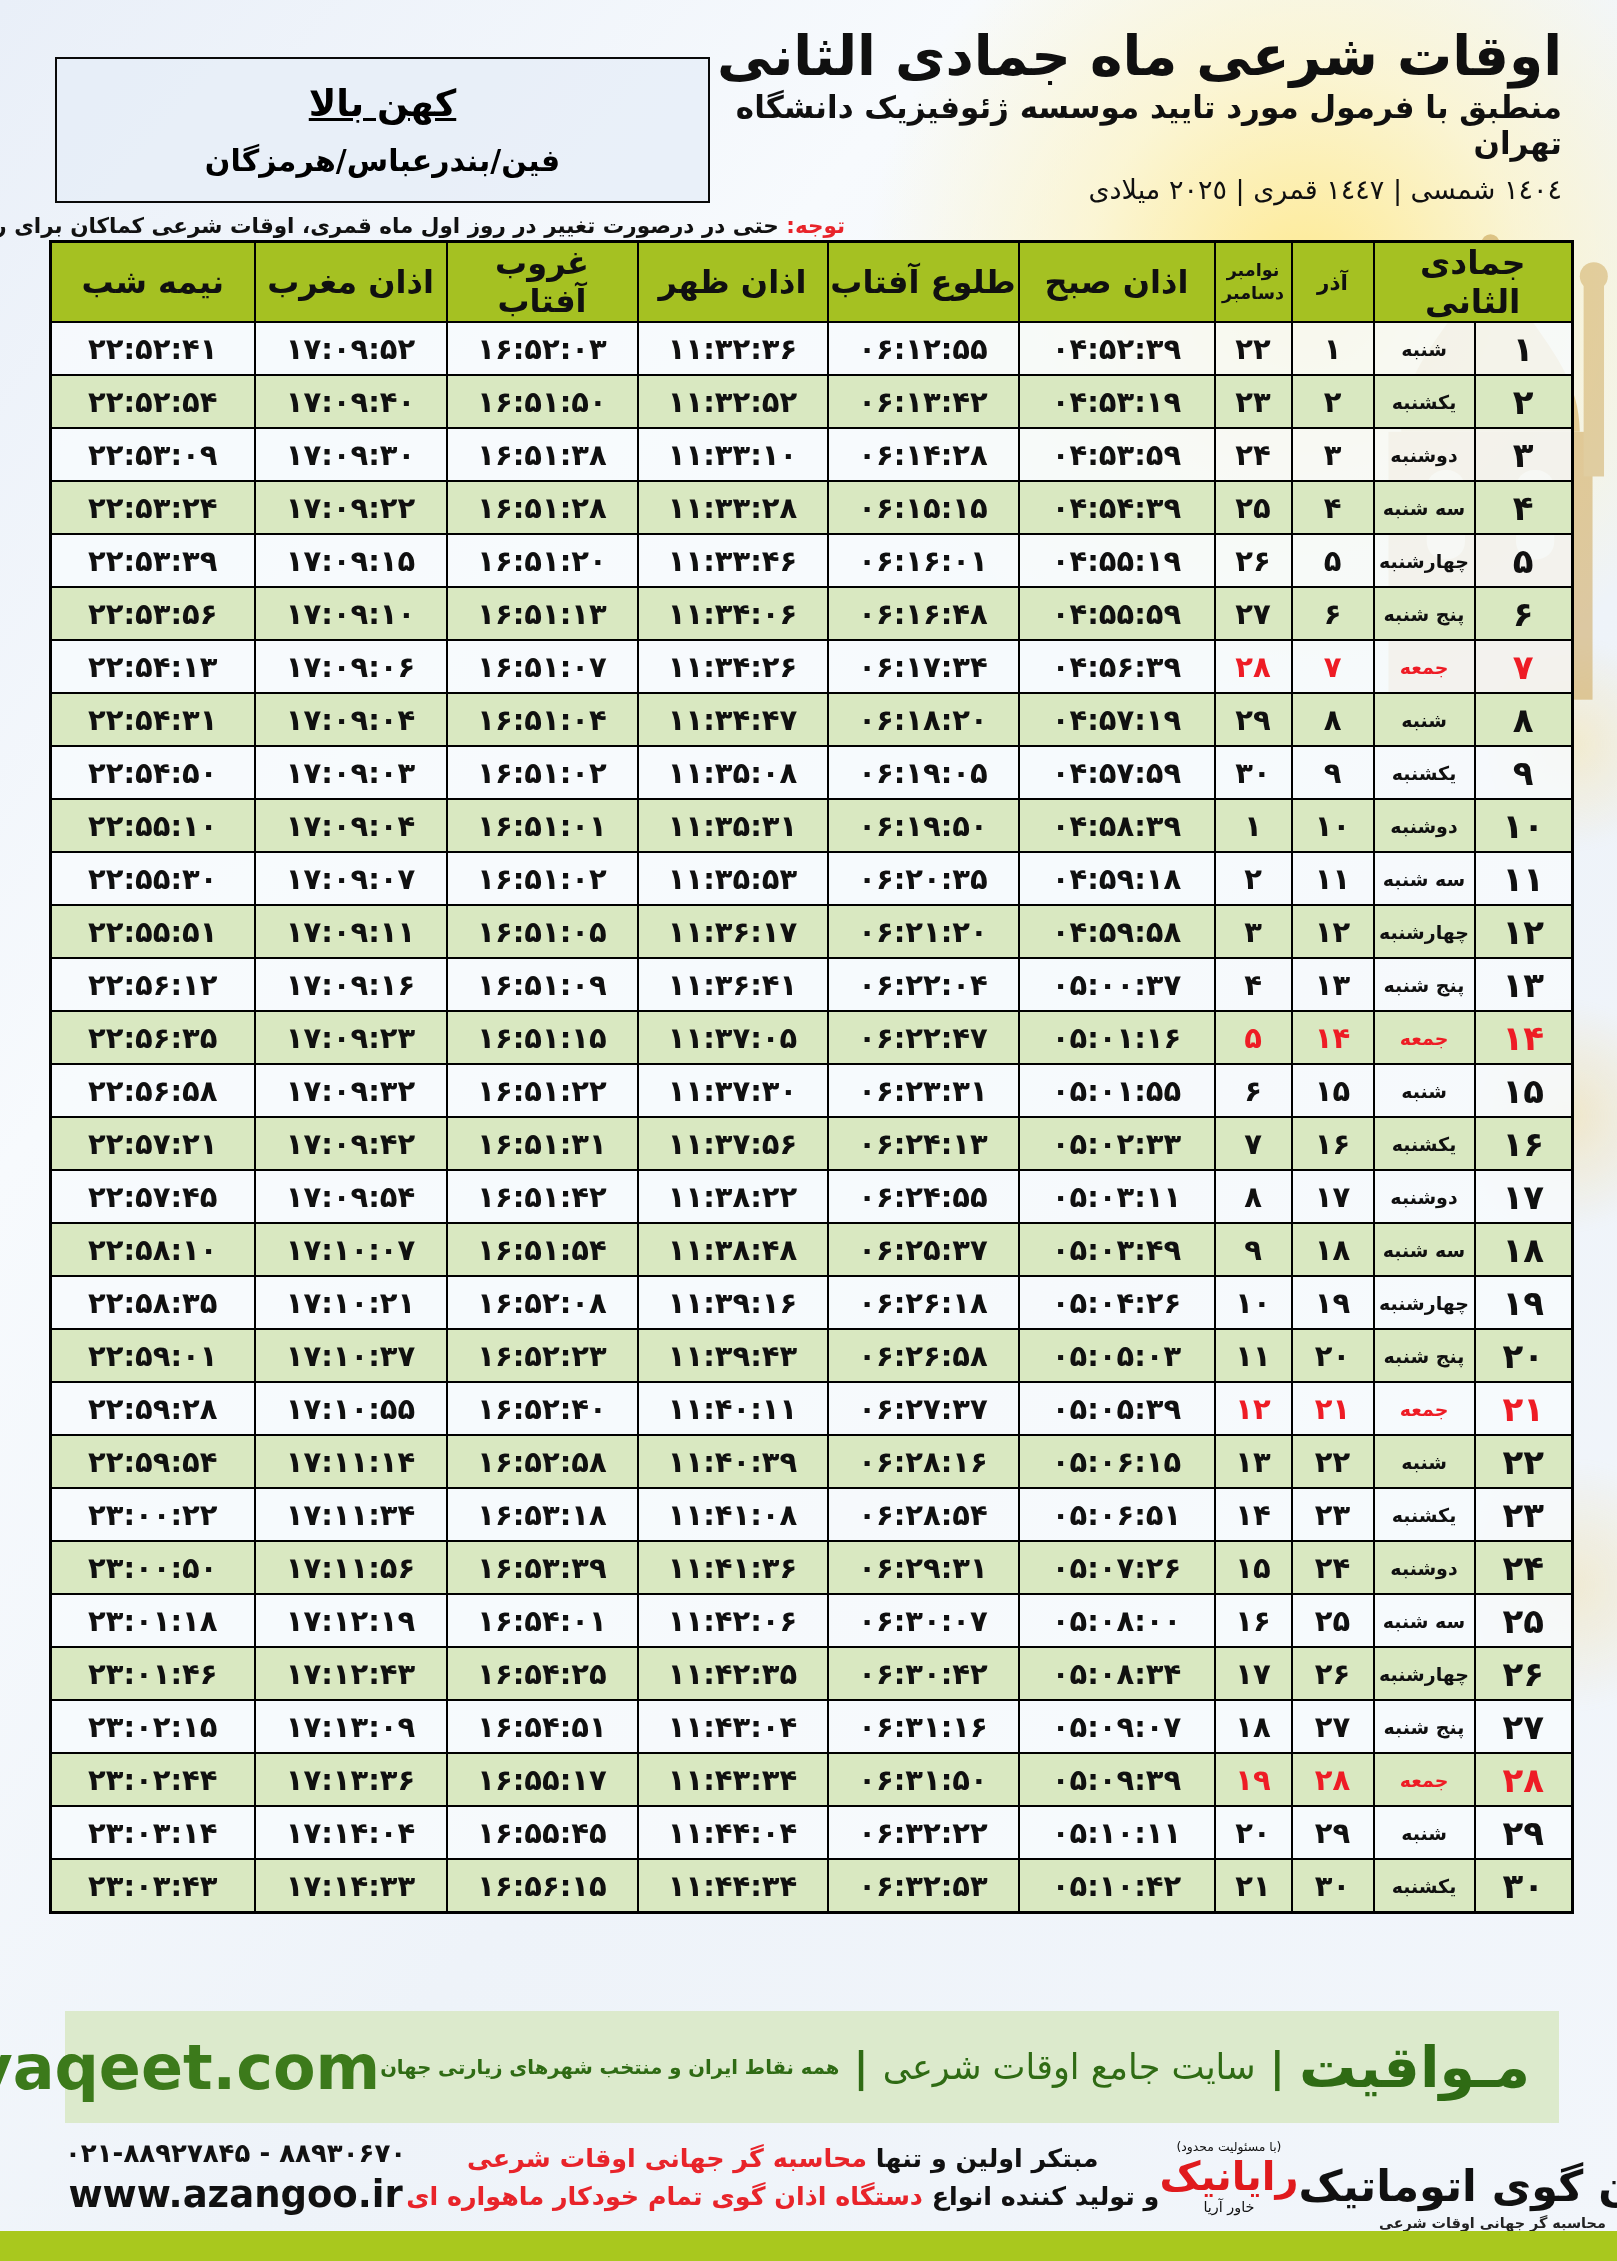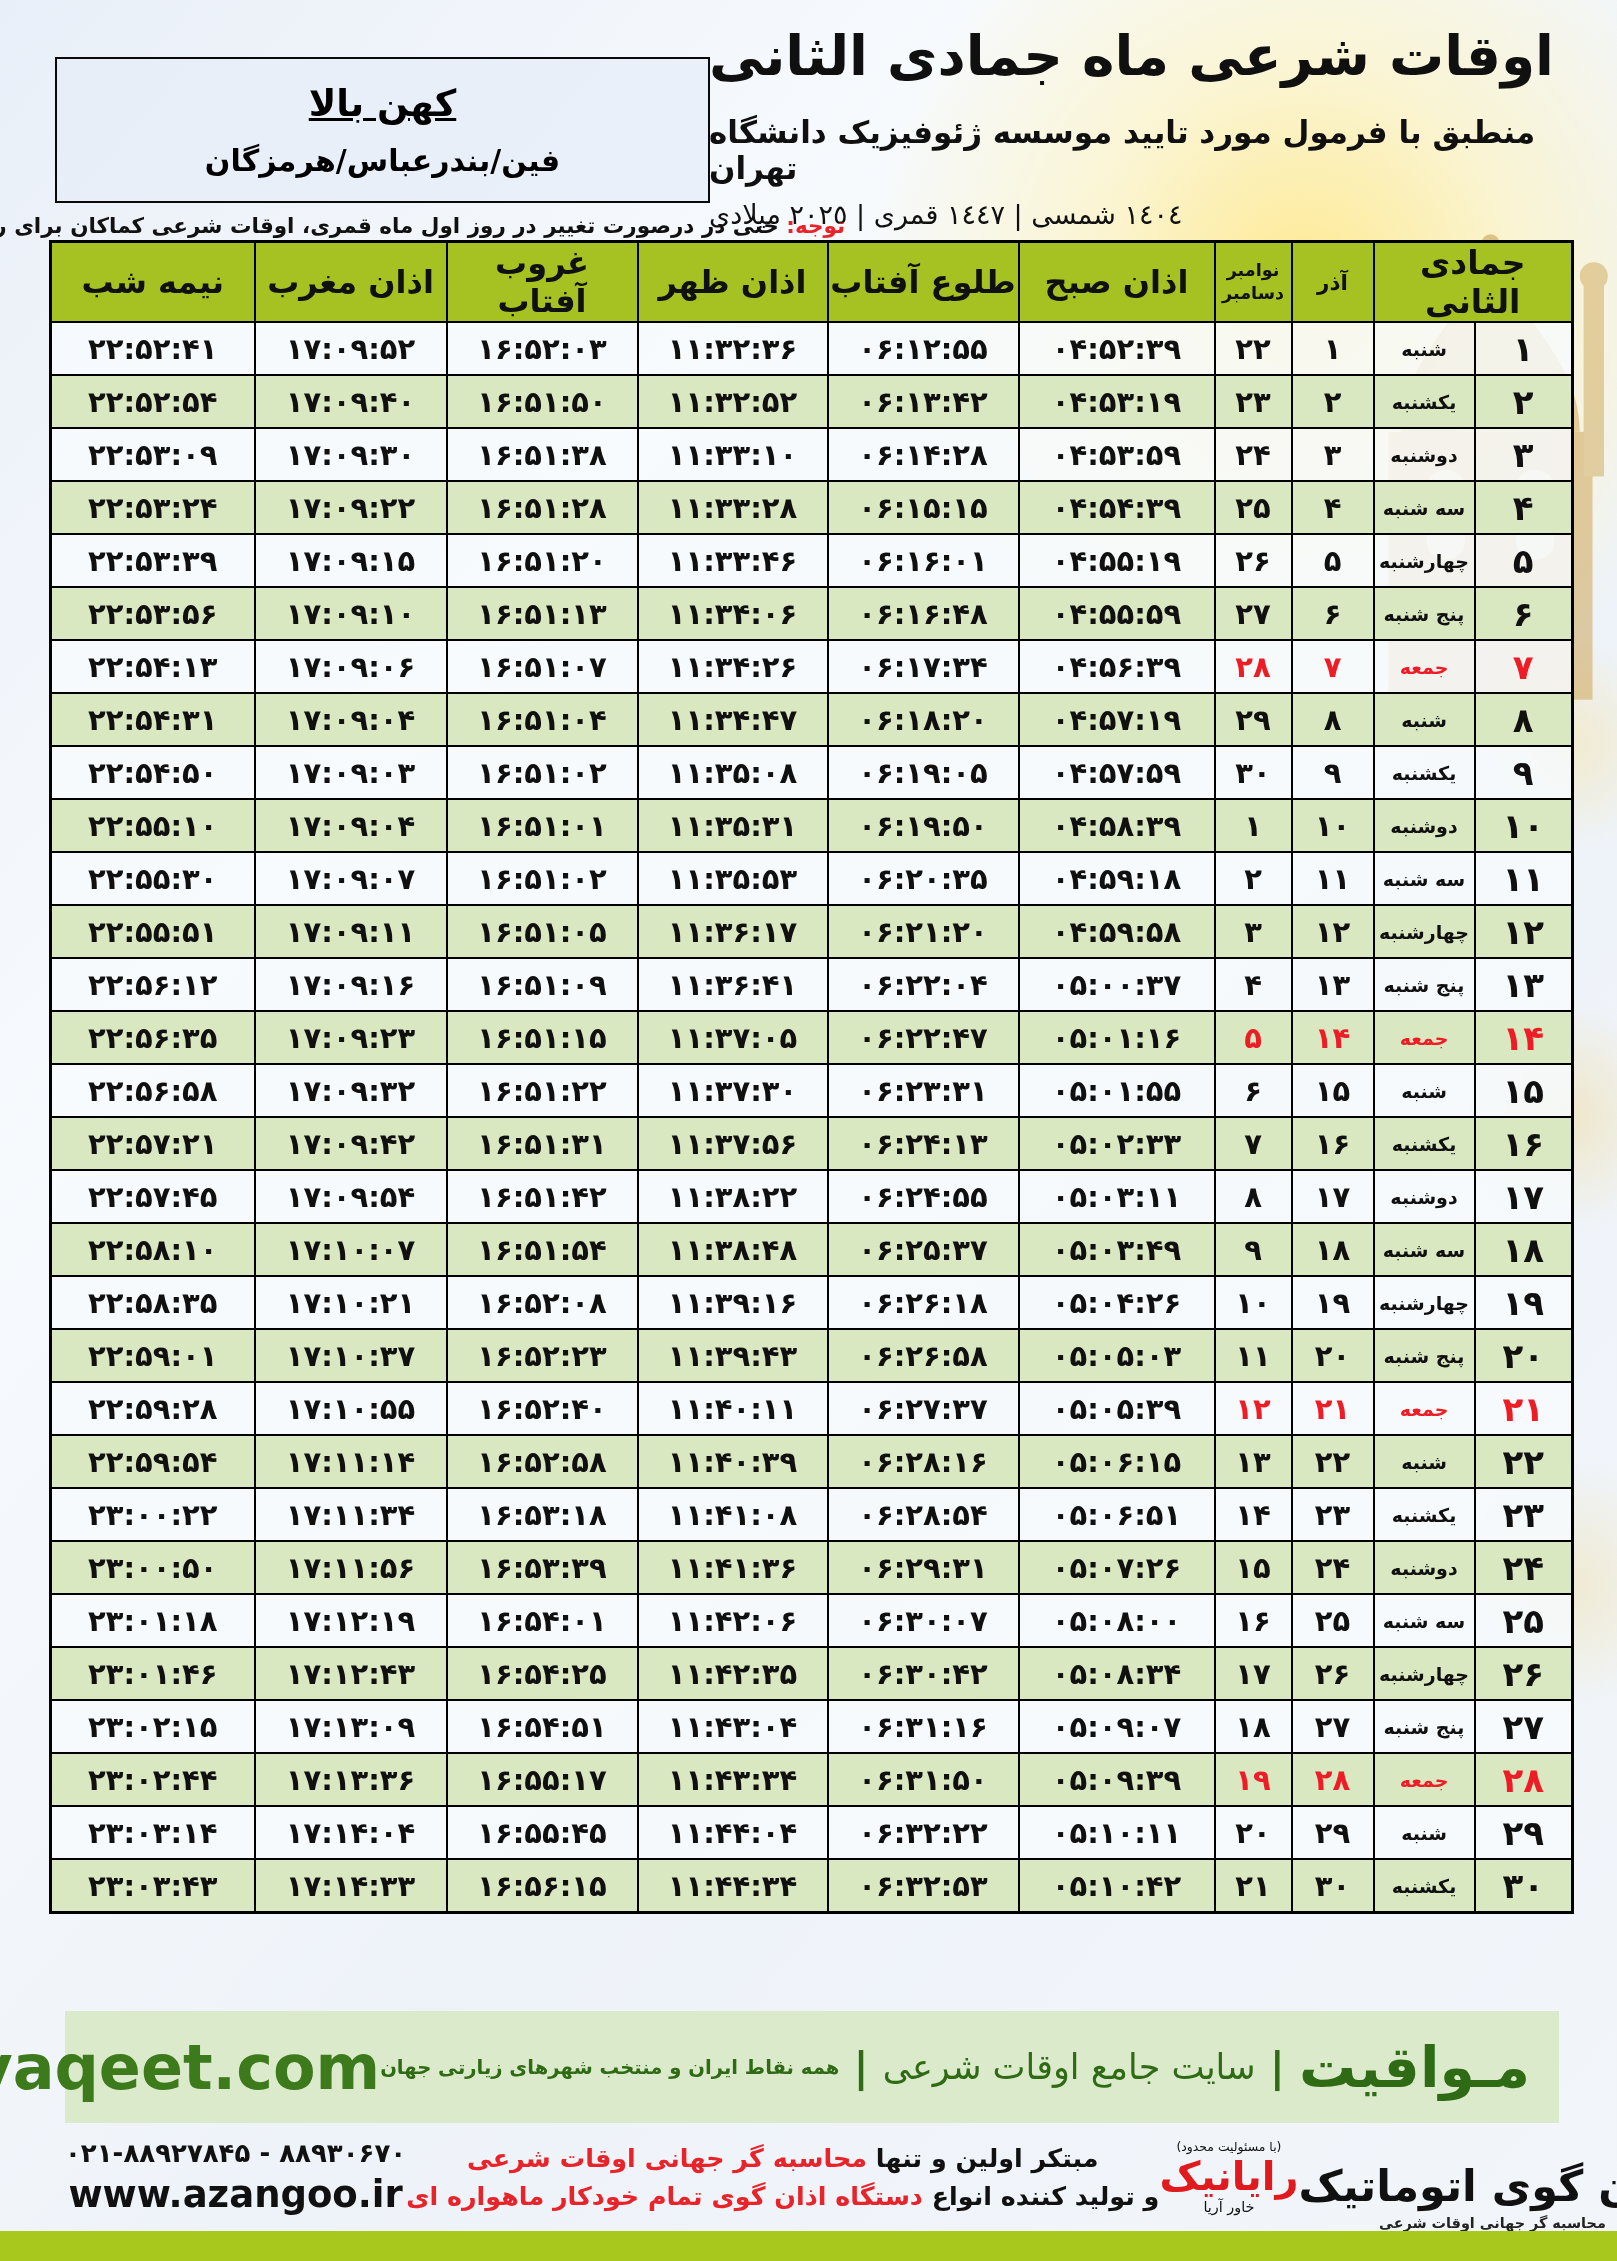--- a/index.html
+++ b/index.html
@@ -18,25 +18,25 @@
     left:848px;top:-170px;width:913px;height:913px;border-radius:50%;
     background:radial-gradient(circle,rgba(255,233,140,.95) 0%,rgba(255,243,185,.6) 34%,rgba(255,250,225,0) 68%);
   }
   .gold-blob{border-radius:50%;filter:blur(3.9px);}
   .blob1{right:-39px;top:979px;width:183px;height:274px;background:radial-gradient(circle,rgba(240,200,90,.30),rgba(240,200,90,0) 70%);}
   .blob2{right:-52px;top:1435px;width:196px;height:300px;background:radial-gradient(circle,rgba(240,205,100,.26),rgba(240,205,100,0) 70%);}
   .blob3{right:-39px;top:620px;width:170px;height:248px;background:radial-gradient(circle,rgba(250,215,110,.30),rgba(250,215,110,0) 70%);}
   .deco-mosque{right:-13px;top:215px;width:281px;height:574px;opacity:.45;}
   
   .title-block{
-    position:absolute;z-index:2;right:32px;top:25px;width:877px;
-    direction:rtl;text-align:left;color:#101010;
+    position:absolute;z-index:2;right:56px;top:25px;width:877px;
+    direction:rtl;text-align:right;color:#101010;
   }
   .main-title{font-size:55px;font-weight:bold;margin:0;line-height:1.15;}
-  .sub-title{font-size:31px;font-weight:bold;margin-top:26px;}
+  .sub-title{font-size:31px;font-weight:bold;margin-top:1px;}
   .date-line{font-size:27px;font-weight:normal;margin-top:13px;}
   .location-box{
     position:absolute;z-index:2;left:55px;top:57px;width:651px;height:142px;
     border:2.6px solid #0a0a0a;background:rgba(230,238,247,.8);
     direction:rtl;text-align:center;
     display:flex;flex-direction:column;justify-content:center;align-items:center;
   }
   .loc-name{font-size:37px;font-weight:bold;text-decoration:underline;}
   .loc-region{font-size:30px;font-weight:bold;margin-top:18px;}
   .loc-coords{font-size:23px;font-weight:bold;margin-top:10.4px;white-space:nowrap;}

